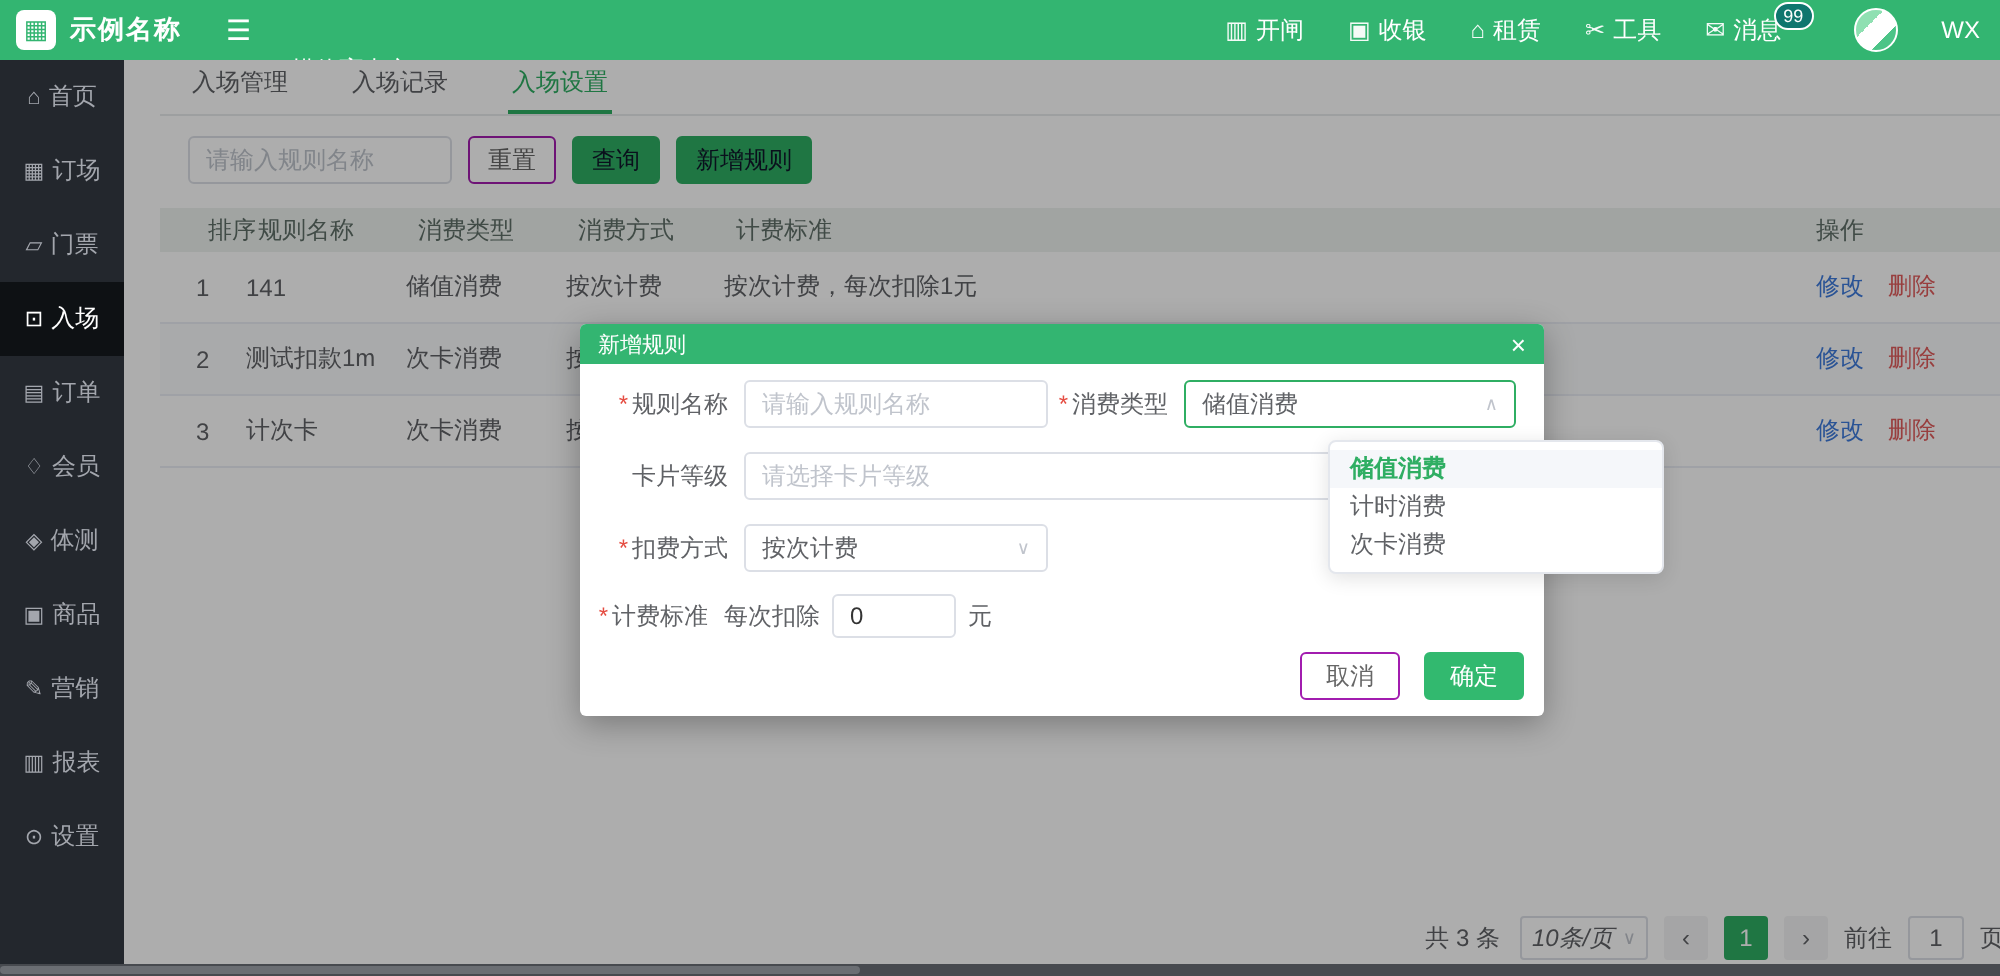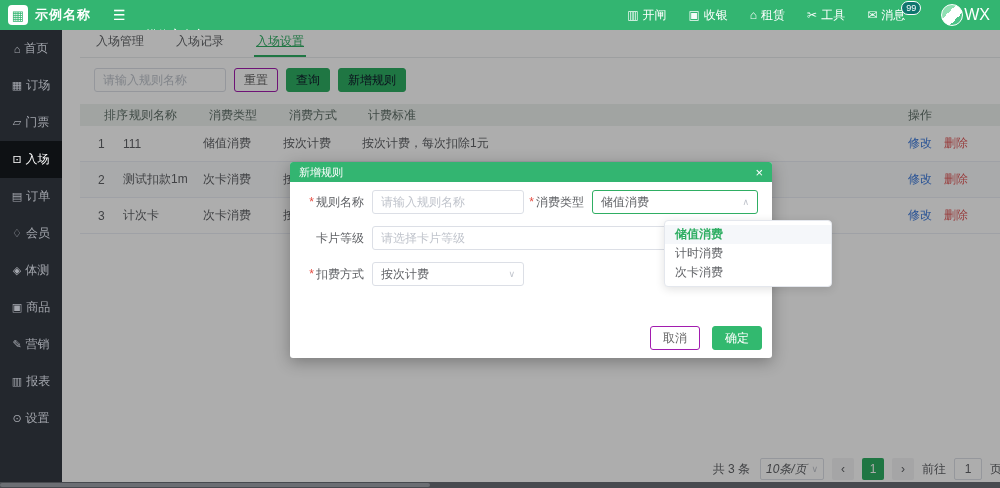--- a/index.html
+++ b/index.html
@@ -14,37 +14,37 @@
   .logo-title { font-size:13px; font-weight:bold; margin-left:7px; letter-spacing:1px; }
   .collapse { margin-left:22px; font-size:14px; cursor:pointer; }
   .venue { margin-left:20px; font-size:12px;margin-top:40px; }
   .nav-right { position:absolute; right:10px; top:0; height:30px; display:flex; align-items:center; gap:22px; }
   .qa { display:flex; align-items:center; gap:4px; cursor:pointer; position:relative; font-size:12px; }
   .qa .ico { font-size:12px; opacity:.95; }
   .badge { position:absolute; top:-6px; right:-16px; background:#0f766e; color:#fff; font-size:9px;
     line-height:12px; padding:0 4px; border-radius:7px; border:1px solid #fff; }
   .avatar { width:22px; height:22px; border-radius:50%; margin-left:14px;
     background:linear-gradient(135deg,#8fe0b2 0 35%,#ffffff 35% 70%,#4cc487 70%); border:1px solid #fff; }
-  .user-name { margin-left:1px; font-size:16px; }
+  .user-name { margin-left:22px; font-size:12px; }
 
   
   .sidebar { position:absolute; left:0; top:30px; width:62px; height:458px; background:#23272d; z-index:5; }
   .side-item { height:37px; display:flex; align-items:center; justify-content:center; gap:4px;
     color:#a3a6ad; font-size:12px; cursor:pointer; }
   .side-item .ico { font-size:11px; }
   .side-item.active { background:#0e1114; color:#fff; }
 
   
   .content { position:absolute; left:80px; top:30px; width:938px; height:458px; background:#fff; }
   .right-gutter { position:absolute; right:0; top:0; width:12px; height:458px; background:#eef0f1; }
 
   .tabs { height:28px; border-bottom:1px solid #e8eaec; display:flex; align-items:flex-end;
     padding-left:14px; gap:28px; }
   .tab { padding:6px 2px 7px; color:#606266; cursor:pointer; }
-  .tab.active { color:#2fae63; border-bottom:2px solid #2fae63; padding-bottom:5px;text-decoration:underline; }
+  .tab.active { color:#2fae63; border-bottom:2px solid #2fae63; padding-bottom:5px; }
 
   .toolbar { display:flex; align-items:center; padding:10px 14px; gap:8px; }
   .search-input { width:132px; height:24px; border:1px solid #dcdfe6; border-radius:3px;
     padding:0 8px; font-size:12px; color:#333; outline:none; }
   .search-input::placeholder { color:#bfc4cc; }
   .btn { height:24px; border-radius:3px; font-size:12px; padding:0 9px; cursor:pointer;
     display:inline-flex; align-items:center; }
   .btn-plain { background:#fff; border:1px solid #a21caf; color:#666; }
   .btn-green { background:#2fae63; border:1px solid #2fae63; color:#0f172a; }
 
@@ -208,21 +208,21 @@
       <div class="c1">排序</div>
       <div class="c2">规则名称</div>
       <div class="c3">消费类型</div>
       <div class="c4">消费方式</div>
       <div class="c5">计费标准</div>
       <div class="c6">操作</div>
     </div>
 
     <div class="t-row t-body-row">
       <div class="c1">1</div>
-      <div class="c2">111</div>
+      <div class="c2">141</div>
       <div class="c3">储值消费</div>
       <div class="c4">按次计费</div>
       <div class="c5">按次计费，每次扣除1元</div>
       <div class="c6">
         <span class="link-edit">修改</span>
         <span class="link-del">删除</span>
       </div>
     </div>
 
     <div class="t-row t-body-row alt">
@@ -299,20 +299,28 @@
   <div class="m-row" style="left:4px; top:100px;">
     <div class="m-label">
       <span class="req">*</span><span>扣费方式</span>
     </div>
     <div class="m-select" style="width:152px; margin-left:8px;">
       <span>按次计费</span>
       <span class="chev">∨</span>
     </div>
   </div>
 
+  <div class="m-row" style="left:4px; top:134px;">
+    <div class="m-label" style="width:60px;">
+      <span class="req">*</span><span>计费标准</span>
+    </div>
+    <span style="margin-left:8px; color:#606266;">每次扣除</span>
+    <input class="m-input" style="width: 62px; height: 22px; margin-left: 6px;" value="0">
+    <span style="margin-left:6px; color:#606266;">元</span>
+  </div>
 
   <div class="dropdown">
     <div class="dd-opt selected">储值消费</div>
     <div class="dd-opt">计时消费</div>
     <div class="dd-opt">次卡消费</div>
   </div>
 
   <div class="m-footer">
     <button class="btn btn-plain" style="padding:0 12px;">取消</button>
     <button class="btn" style="background:#32b96f; border:1px solid #32b96f; color:#fff; padding:0 12px;">确定</button>

